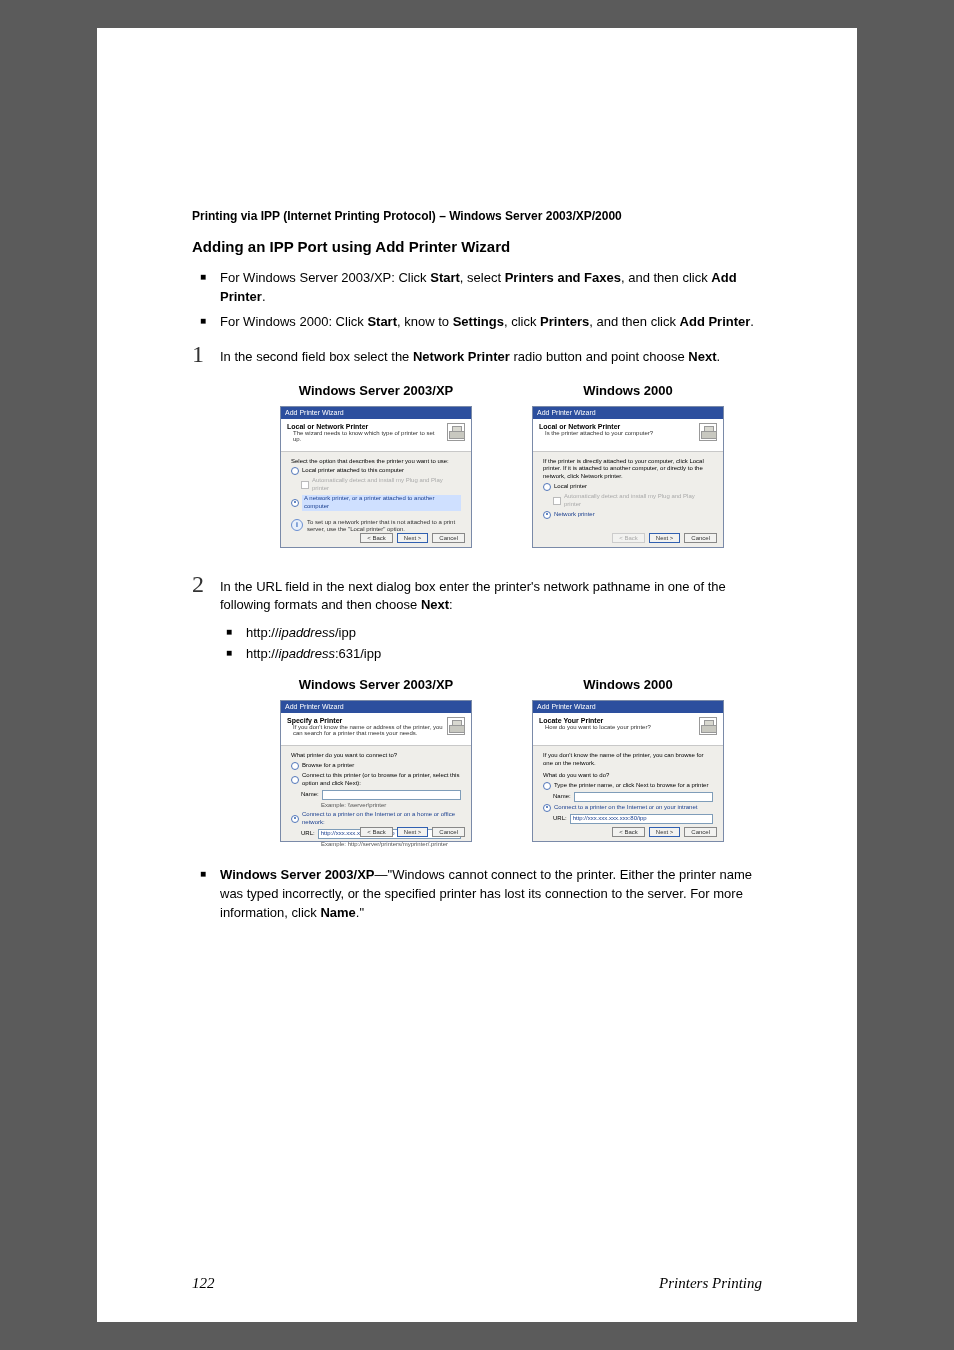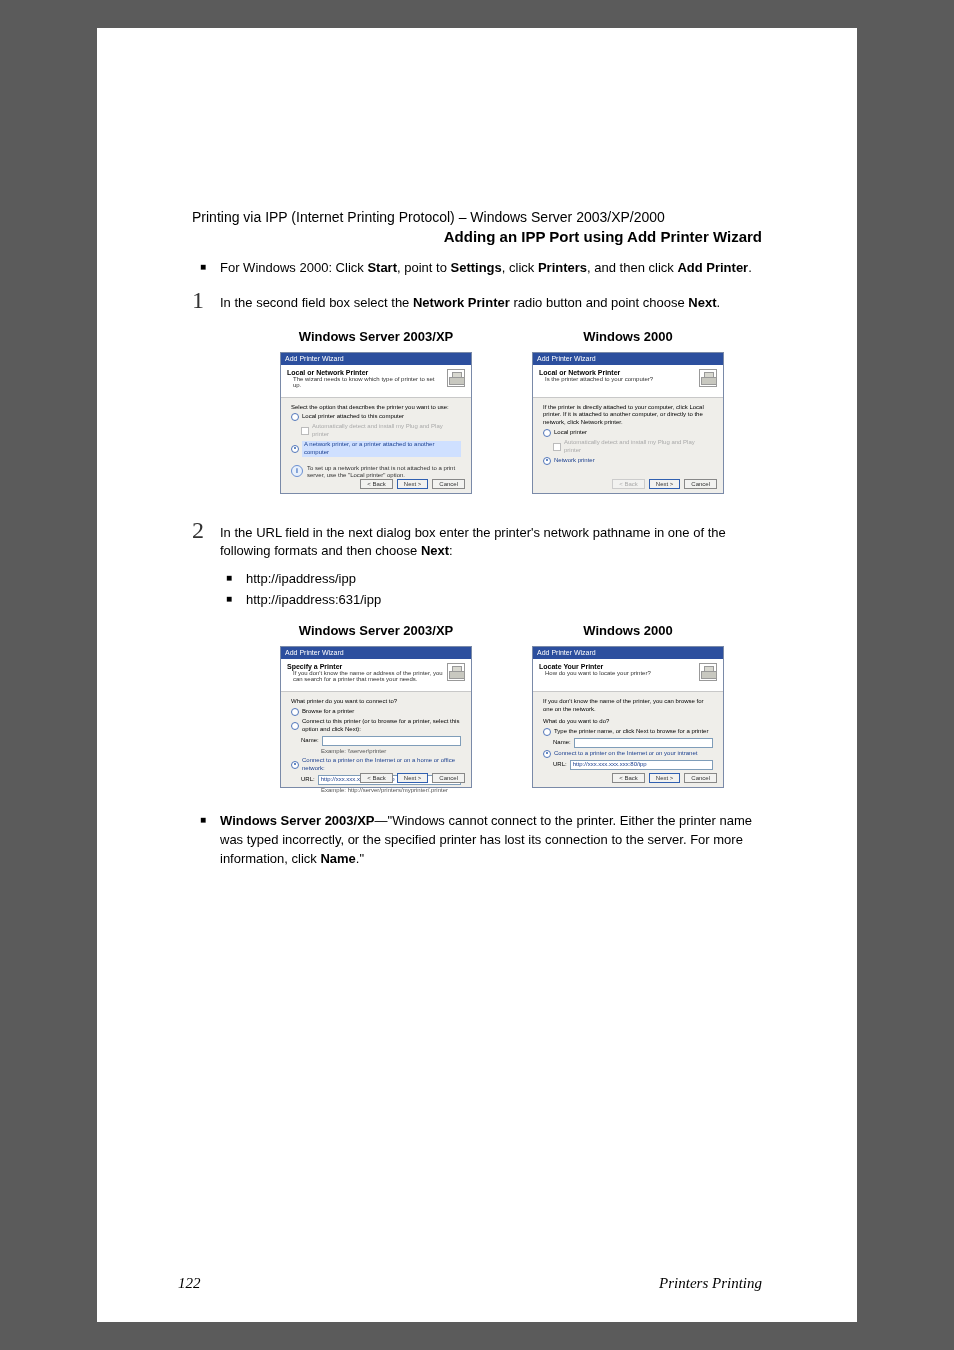--- a/index.html
+++ b/index.html
@@ -12,30 +12,29 @@
   .page {
     width: 760px;
     margin: 28px auto;
     background: #fff;
     padding: 180px 95px 40px 95px;
     box-sizing: border-box;
     min-height: 1294px;
     position: relative;
   }
   h1 {
-    font-size: 14px;
-    font-weight: normal;
-    margin: 0 0 1px 0;
+    font-size: 12px;
+    font-weight: bold;
+    margin: 0 0 14px 0;
     line-height: 1.35;
   }
   h2 {
     font-size: 15px;
     font-weight: bold;
     margin: 0 0 14px 0;
-    text-align: right;
   }
   .bullet-list {
     margin: 0 0 10px 0;
     padding: 0 0 0 28px;
   }
   .bullet-list li {
     list-style: none;
     position: relative;
     margin-bottom: 6px;
     line-height: 1.45;
@@ -139,28 +138,28 @@
   }
   .wizard .btnrow {
     position: absolute; bottom: 4px; right: 6px; display: flex; gap: 4px;
   }
   .wizard .btn {
     border: 1px solid #888; background: #f2f2f0; padding: 1px 6px; font-size: 6px; color: #333;
   }
   .wizard .btn.primary { border-color: #3160b0; }
   .wizard .btn.disabled { color: #aaa; border-color: #ccc; }
   .bold { font-weight: bold; }
-  .italic { }
+  .italic { font-style: italic; }
   .note-block { padding-left: 28px; margin-top: 10px; }
   .note-block .nb { list-style: none; position: relative; line-height: 1.45; }
   .note-block .nb::before { content: "■"; position: absolute; left: -20px; top: 1px; font-size: 10px; }
   .footer {
     position: absolute;
     bottom: 30px;
-    left: 81px;
+    left: 95px;
     right: 95px;
     display: flex;
     justify-content: space-between;
     font-style: italic;
     font-size: 15px;
     font-family: Georgia, "Times New Roman", serif;
   }
   .printer-icon {
     width: 14px; height: 12px; position: relative;
   }
@@ -177,21 +176,24 @@
 </head>
 <body>
 
 <div class="page">
 
   <h1>Printing via IPP (Internet Printing Protocol) – Windows Server 2003/XP/2000</h1>
   <h2>Adding an IPP Port using Add Printer Wizard</h2>
 
   <ul class="bullet-list">
     <li>
-      <span>For Windows 2000: Click </span><span class="bold">Start</span><span>, point to </span><span class="bold">Settings</span><span>, click </span><span class="bold">Printers</span><span>, and then click </span><span class="bold">Add Printer</span><span>.</span>
+      <span>For Windows Server 2003/XP: Click </span><span class="bold">Start</span><span>, select </span><span class="bold">Printers and Faxes</span><span>, and then click </span><span class="bold">Add Printer</span><span>.</span>
+    </li>
+    <li>
+      <span>For Windows 2000: Click </span><span class="bold">Start</span><span>, know to </span><span class="bold">Settings</span><span>, click </span><span class="bold">Printers</span><span>, and then click </span><span class="bold">Add Printer</span><span>.</span>
     </li>
   </ul>
 
   <div class="num-step">
     <div class="num">1</div>
     <div class="txt">
       <span>In the second field box select the </span><span class="bold">Network Printer</span><span> radio button and point choose </span><span class="bold">Next</span><span>.</span>
     </div>
   </div>
 

